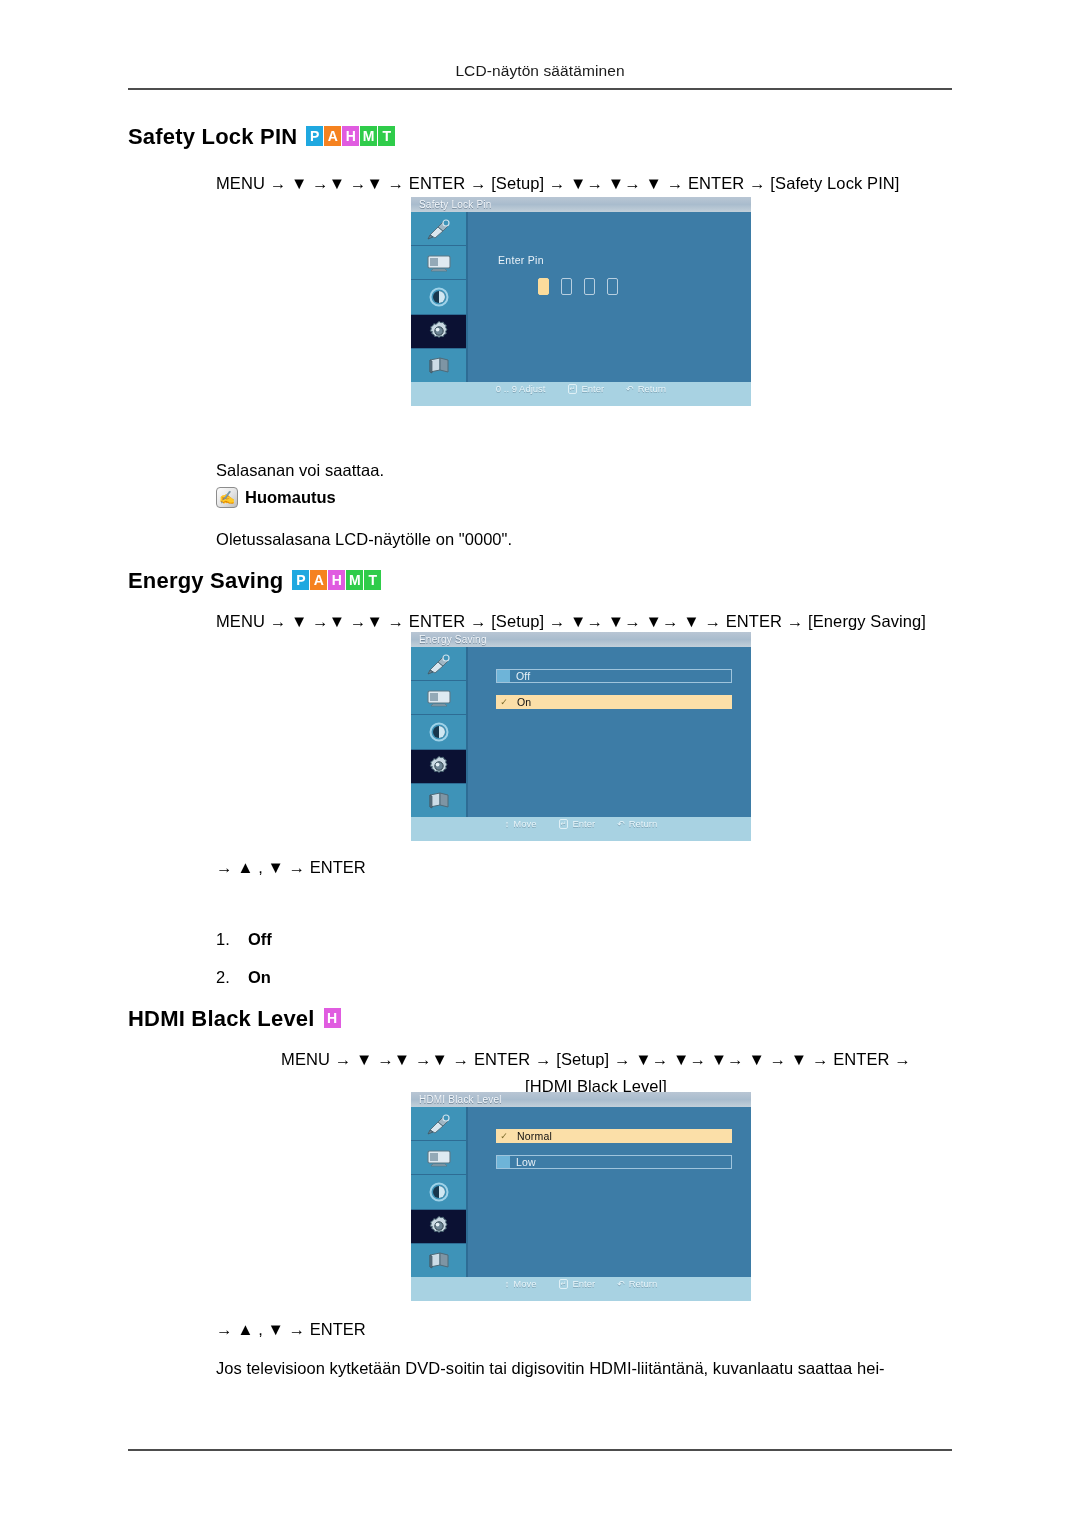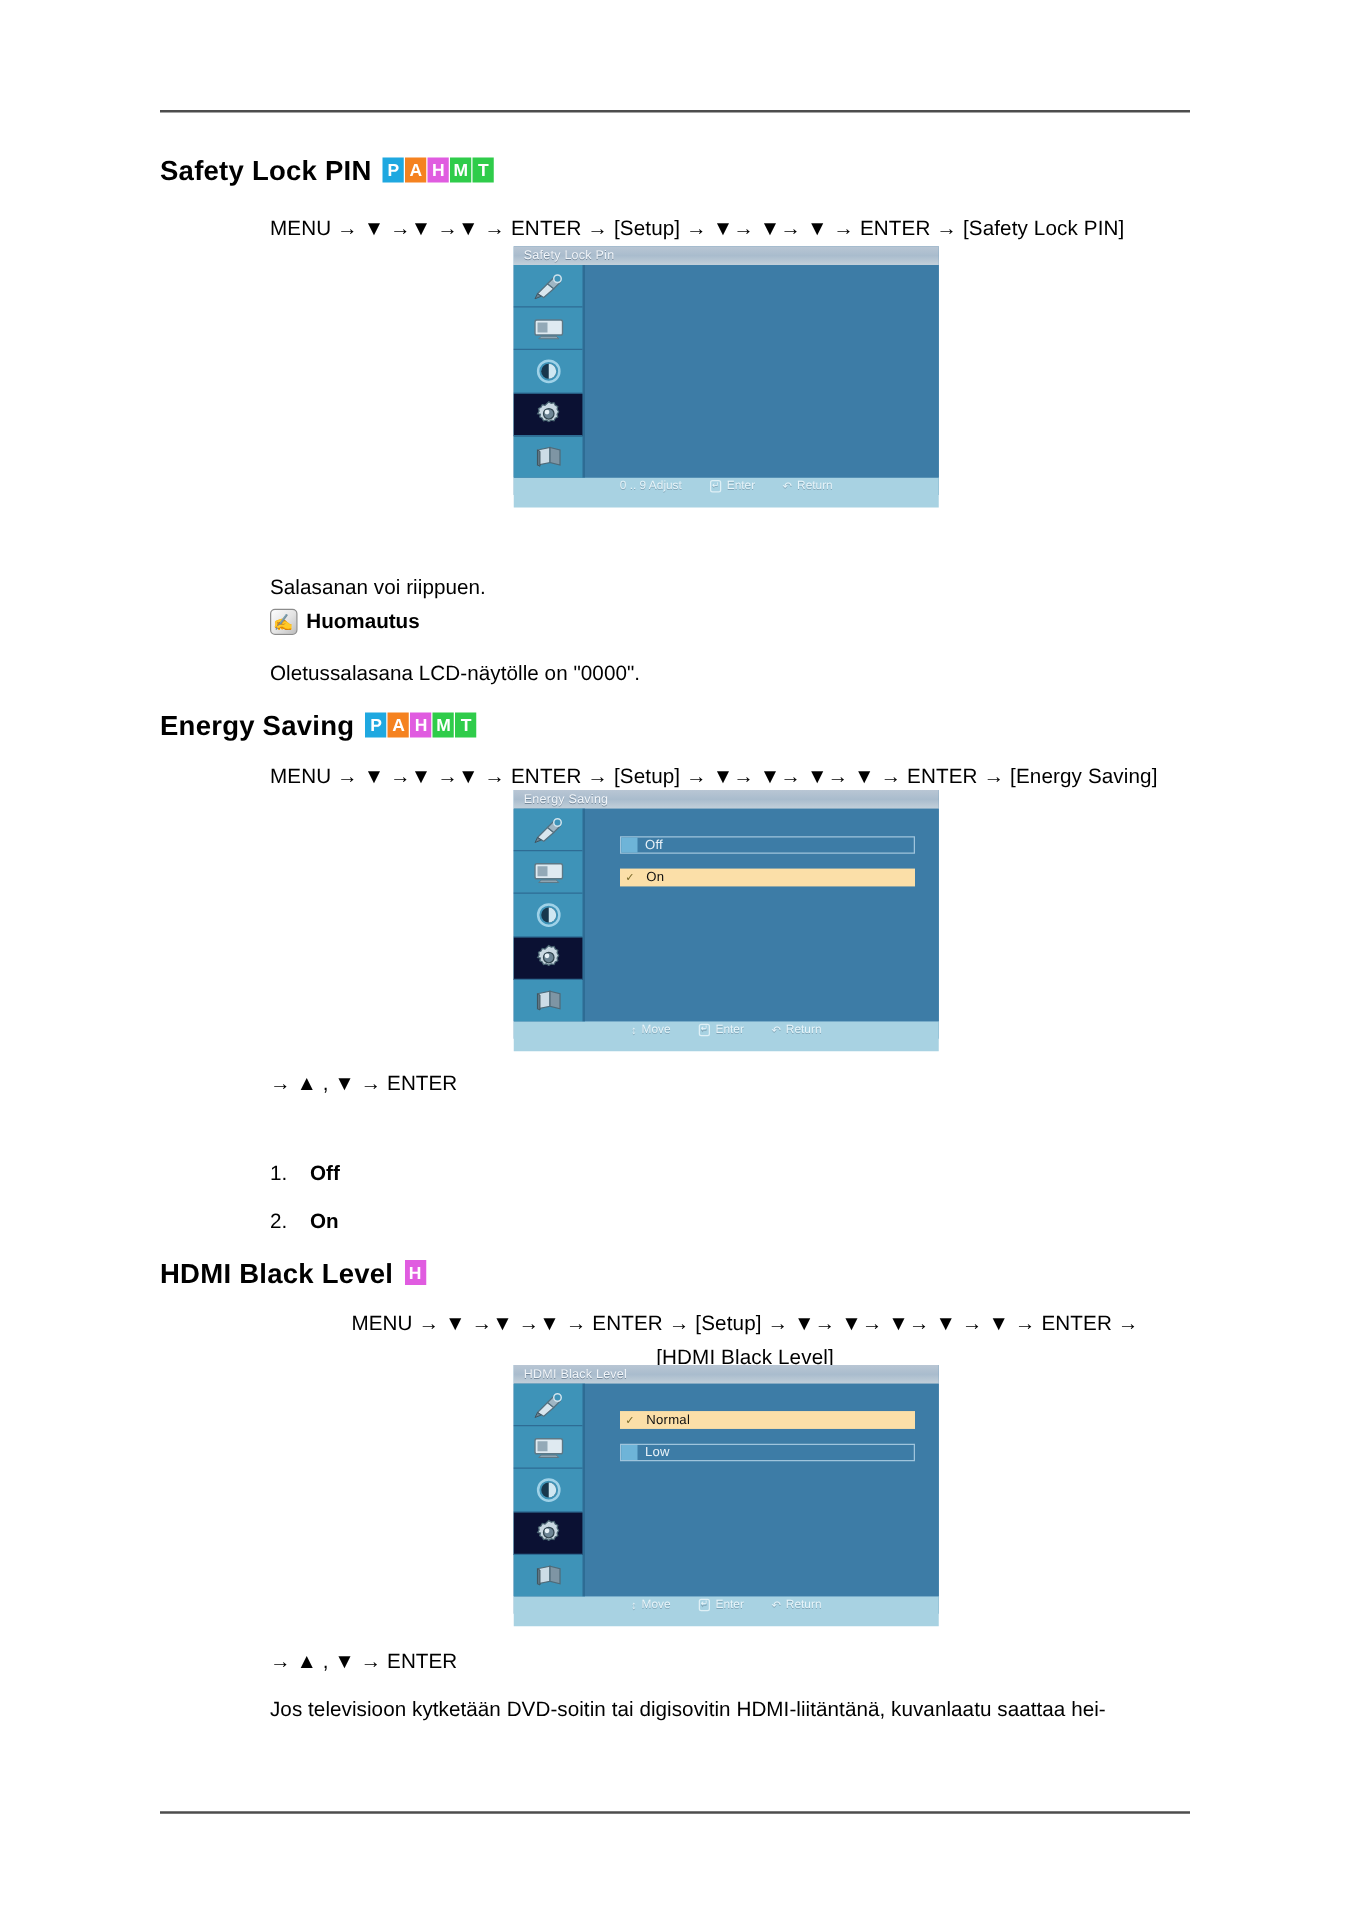--- a/index.html
+++ b/index.html
@@ -236,20 +236,21 @@
   }
 
   
   .osd-icon svg { display: block; }
 </style>
 </head>
 <body>
 
 <div class="page">
 
+  <div class="page-header">LCD-näytön säätäminen</div>
   <div class="rule-top"></div>
 
   <div class="sec-head" style="top:124px;">
     <span class="htext">Safety Lock PIN</span>
     <span class="badge-group">
       <span class="badge" style="background:#1fa8e0">P</span>
       <span class="badge" style="background:#f58220">A</span>
       <span class="badge" style="background:#e05ce0">H</span>
       <span class="badge" style="background:#2fcc4a">M</span>
       <span class="badge" style="background:#2fcc4a">T</span>
@@ -302,37 +303,46 @@
         <div class="osd-icon">
           <span>
             <svg width="26" height="22" viewBox="0 0 26 22">
               <path d="M4 6 L14 4 L14 16 L4 18 Z" fill="#ccdce6" stroke="#4f6a78" stroke-width="1"></path>
               <path d="M14 4 L22 6 L22 18 L14 16 Z" fill="#7e95a4" stroke="#4f6a78" stroke-width="1"></path>
               <path d="M4 6 L4 18 L6 19 L6 7 Z" fill="#5f7786" stroke="#3d525d" stroke-width=".7"></path>
             </svg>
           </span>
         </div>
       </div>
+      <div class="osd-content">
+        <div class="pin-label">Enter  Pin</div>
+        <div class="pin-boxes">
+          <span class="pin-box filled"></span>
+          <span class="pin-box"></span>
+          <span class="pin-box"></span>
+          <span class="pin-box"></span>
+        </div>
+      </div>
     </div>
     <div class="osd-footer">
       <span class="foot-item">
         <span>0 .. 9  Adjust</span>
       </span>
       <span class="foot-item">
         <span class="ent-glyph">↵</span>
         <span>Enter</span>
       </span>
       <span class="foot-item">
         <span class="foot-glyph">↶</span>
         <span>Return</span>
       </span>
     </div>
   </div>
 
-  <div class="para" style="top:458px;">Salasanan voi riippuen.</div>
+  <div class="para" style="top:458px;">Salasanan voi saattaa.</div>
 
   <div class="note-row" style="top:487px;">
     <span class="note-icon">✍</span>
     <span>Huomautus</span>
   </div>
 
   <div class="para" style="top:527px;">Oletussalasana LCD-näytölle on "0000".</div>
 
   <div class="sec-head" style="top:568px;">
     <span class="htext">Energy Saving</span>

